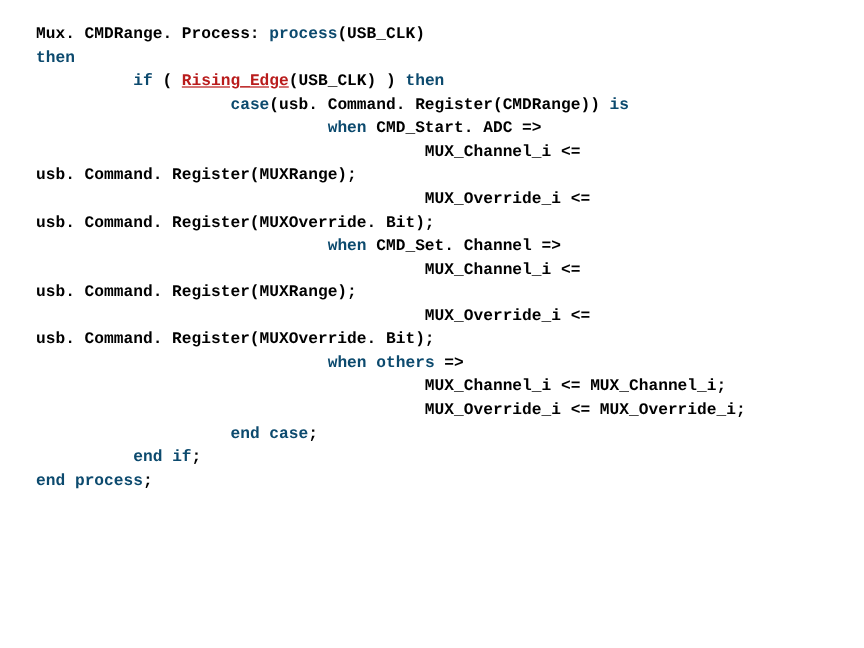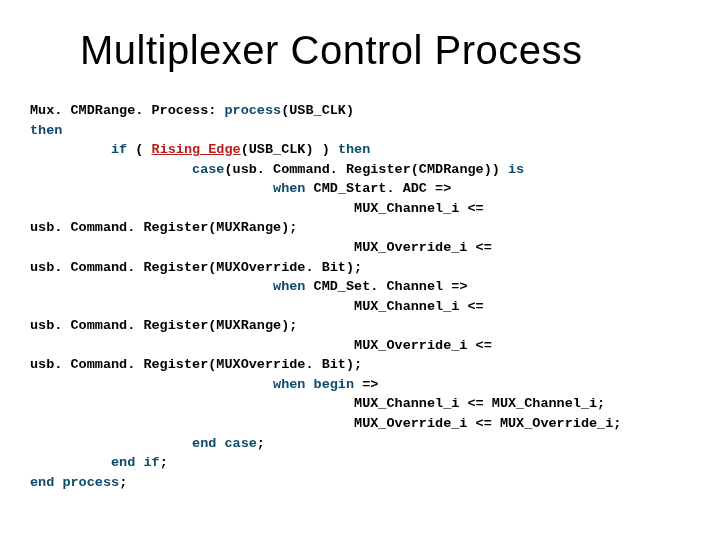--- a/index.html
+++ b/index.html
@@ -32,35 +32,34 @@
     color: #000;
     font-weight: bold;
   }
   .kw  { color: #0c4a6e; }  
   .fn  { color: #b91c1c; text-decoration: underline; }
 </style>
 </head>
 <body>
 
 <div class="slide">
-  <div class="title">Multiplexer Control Process</div>
 
   <div class="code"><span><span>Mux. CMDRange. Process: </span><span class="kw">process</span><span>(USB_CLK)</span></span>
 <span><span class="kw">then</span></span>
 <span><span>          </span><span class="kw">if</span><span> ( </span><span class="fn">Rising_Edge</span><span>(USB_CLK) ) </span><span class="kw">then</span></span>
 <span><span>                    </span><span class="kw">case</span><span>(usb. Command. Register(CMDRange)) </span><span class="kw">is</span></span>
 <span><span>                              </span><span class="kw">when</span><span> CMD_Start. ADC =&gt;</span></span>
 <span><span>                                        MUX_Channel_i &lt;=</span></span>
 <span><span>usb. Command. Register(MUXRange);</span></span>
 <span><span>                                        MUX_Override_i &lt;=</span></span>
 <span><span>usb. Command. Register(MUXOverride. Bit);</span></span>
 <span><span>                              </span><span class="kw">when</span><span> CMD_Set. Channel =&gt;</span></span>
 <span><span>                                        MUX_Channel_i &lt;=</span></span>
 <span><span>usb. Command. Register(MUXRange);</span></span>
 <span><span>                                        MUX_Override_i &lt;=</span></span>
 <span><span>usb. Command. Register(MUXOverride. Bit);</span></span>
-<span><span>                              </span><span class="kw">when</span><span> </span><span class="kw">begin</span><span> =&gt;</span></span>
+<span><span>                              </span><span class="kw">when</span><span> </span><span class="kw">others</span><span> =&gt;</span></span>
 <span><span>                                        MUX_Channel_i &lt;= MUX_Channel_i;</span></span>
 <span><span>                                        MUX_Override_i &lt;= MUX_Override_i;</span></span>
 <span><span>                    </span><span class="kw">end</span><span> </span><span class="kw">case</span><span>;</span></span>
 <span><span>          </span><span class="kw">end</span><span> </span><span class="kw">if</span><span>;</span></span>
 <span><span></span><span class="kw">end</span><span> </span><span class="kw">process</span><span>;</span></span></div>
 </div>
 
 </body></html>

